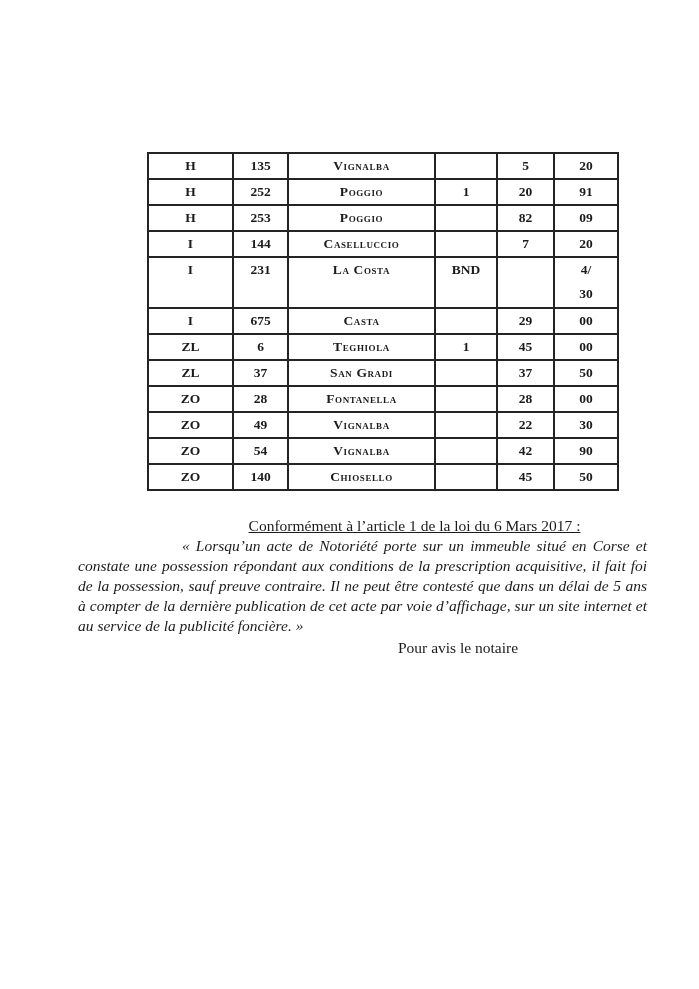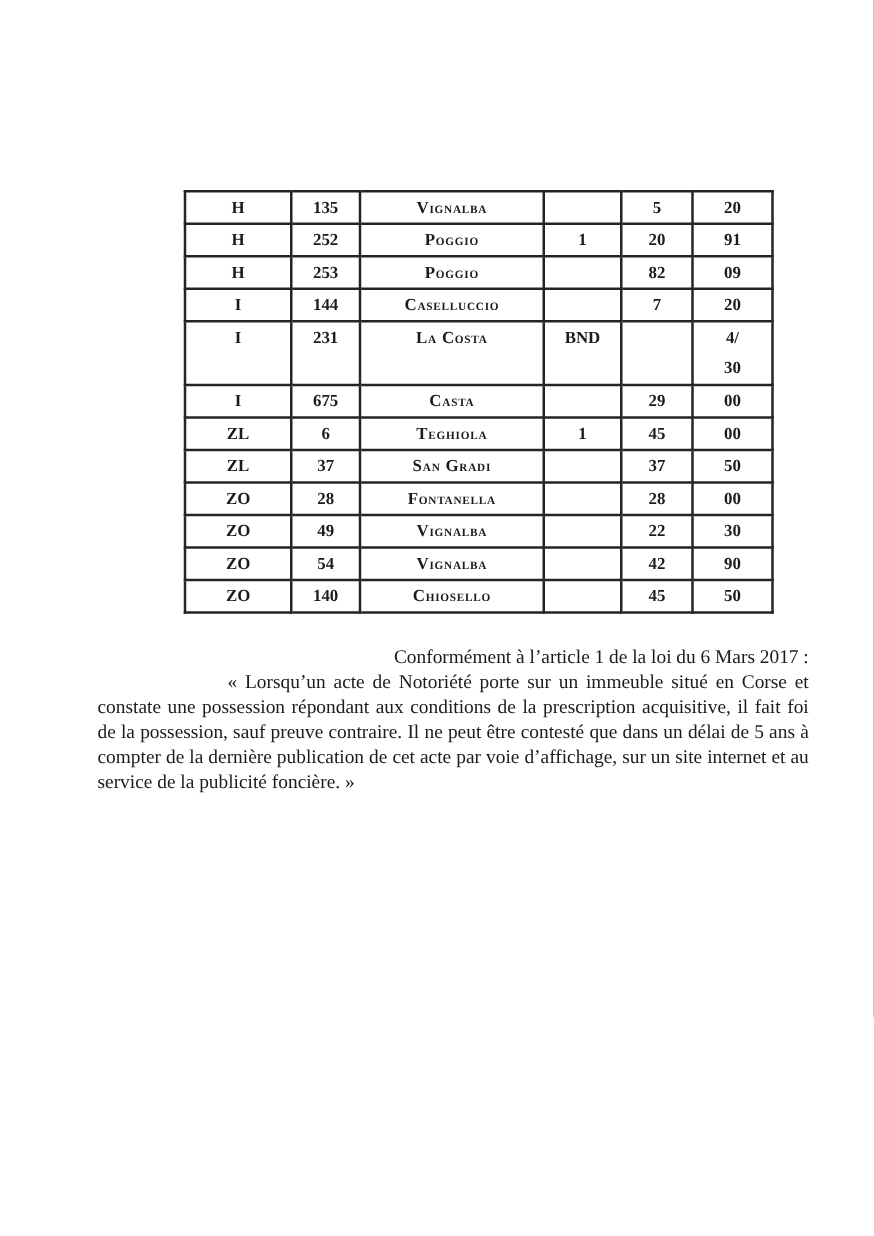--- a/index.html
+++ b/index.html
@@ -53,23 +53,25 @@
     position: absolute;
     left: 78px;
     top: 516px;
     width: 569px;
     font-size: 15.5px;
     line-height: 20px;
     color: #1b1b1b;
   }
   .text-block p.intro {
     text-indent: 104px;
-    text-align: right;
+    text-align: center;
+    text-decoration: underline;
   }
   .text-block p.quote {
+    font-style: italic;
     text-align: justify;
     text-indent: 104px;
   }
   .text-block p.signature {
     margin-left: 320px;
     margin-top: 2px;
     text-align: left;
   }
 </style>
 </head>
@@ -183,15 +185,16 @@
         <td class="c-lot"></td>
         <td class="c-v1">45</td>
         <td class="c-v2">50</td>
       </tr>
     </tbody>
   </table>
 
   <div class="text-block">
     <p class="intro">Conformément à l’article 1 de la loi du 6 Mars 2017 :</p>
     <p class="quote">« Lorsqu’un acte de Notoriété porte sur un immeuble situé en Corse et constate une possession répondant aux conditions de la prescription acquisitive, il fait foi de la possession, sauf preuve contraire. Il ne peut être contesté que dans un délai de 5 ans à compter de la dernière publication de cet acte par voie d’affichage, sur un site internet et au service de la publicité foncière. »</p>
+    <p class="signature">Pour avis le notaire</p>
   </div>
 
 </div>
 
 </body></html>

